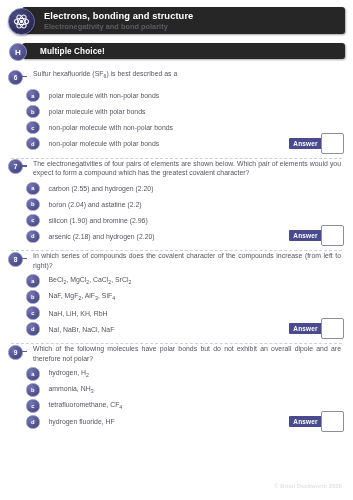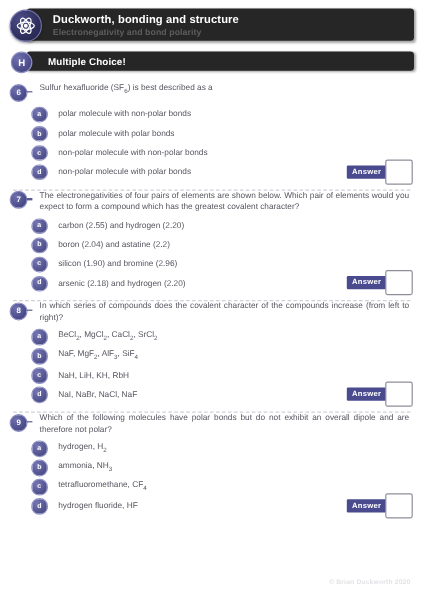--- a/index.html
+++ b/index.html
@@ -234,21 +234,21 @@
     <svg width="17" height="17" viewBox="0 0 24 24" aria-hidden="true">
       <g fill="none" stroke="#ffffff" stroke-width="1.5">
         <ellipse cx="12" cy="12" rx="10" ry="4.2"></ellipse>
         <ellipse cx="12" cy="12" rx="10" ry="4.2" transform="rotate(60 12 12)"></ellipse>
         <ellipse cx="12" cy="12" rx="10" ry="4.2" transform="rotate(120 12 12)"></ellipse>
       </g>
       <circle cx="12" cy="12" r="2.3" fill="#ffffff"></circle>
     </svg>
   </div>
   <div class="titlebar">
-    <div class="title-main">Duckworth, bonding and structure</div>
+    <div class="title-main">Electrons, bonding and structure</div>
     <div class="title-sub">Electronegativity and bond polarity</div>
   </div>
 </div>
 
 <div class="sectionbar-wrap">
   <div class="h-badge">H</div>
   <div class="sectionbar">
     <span class="sectionbar-label">Multiple Choice!</span>
   </div>
 </div>

